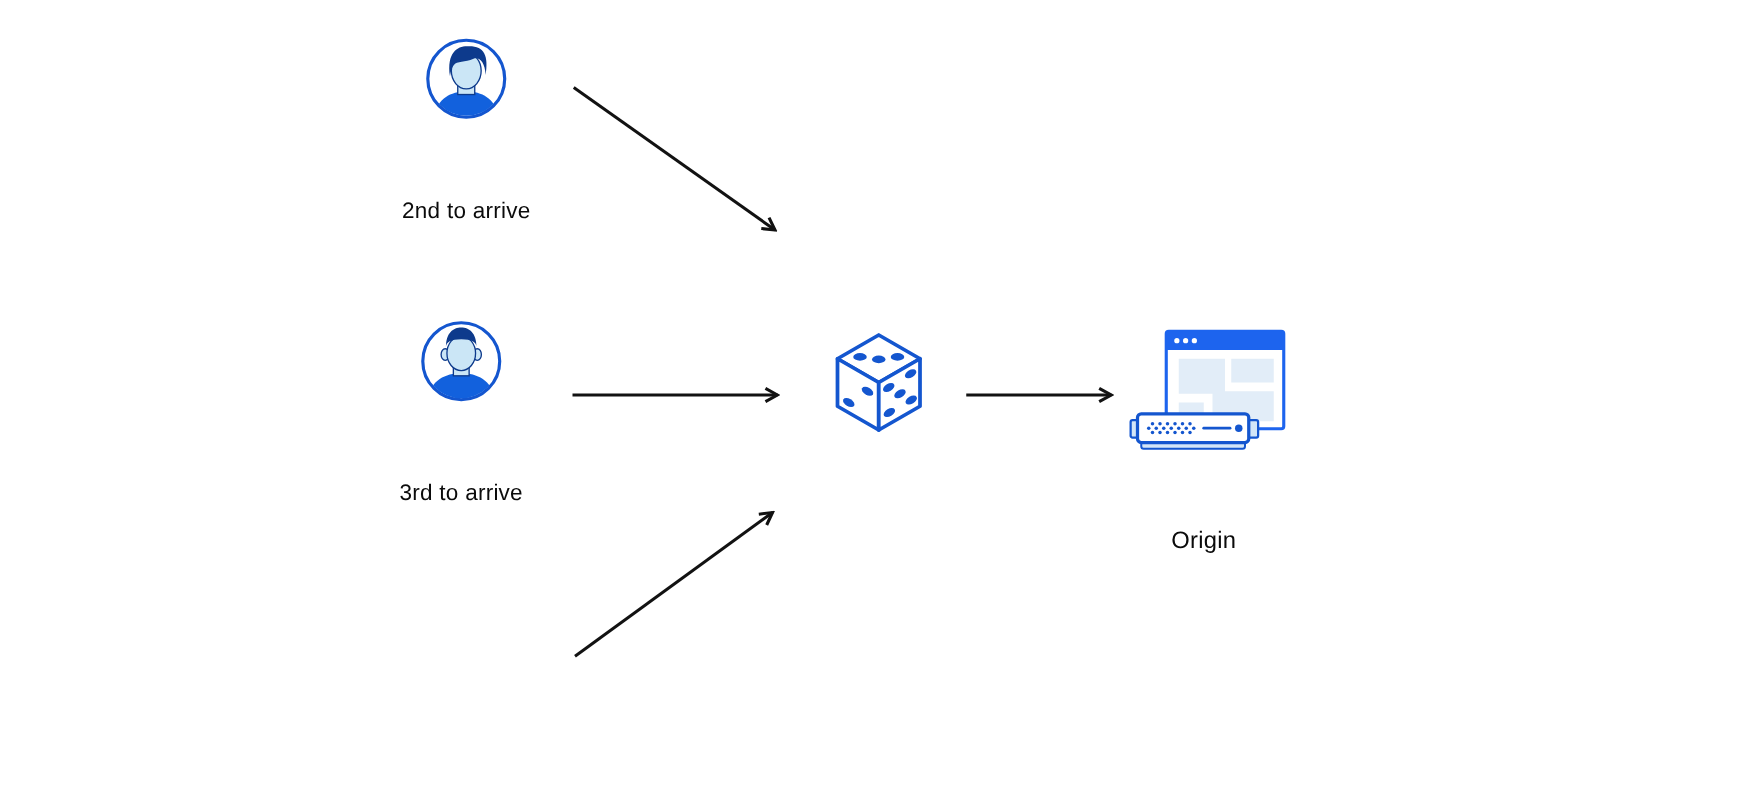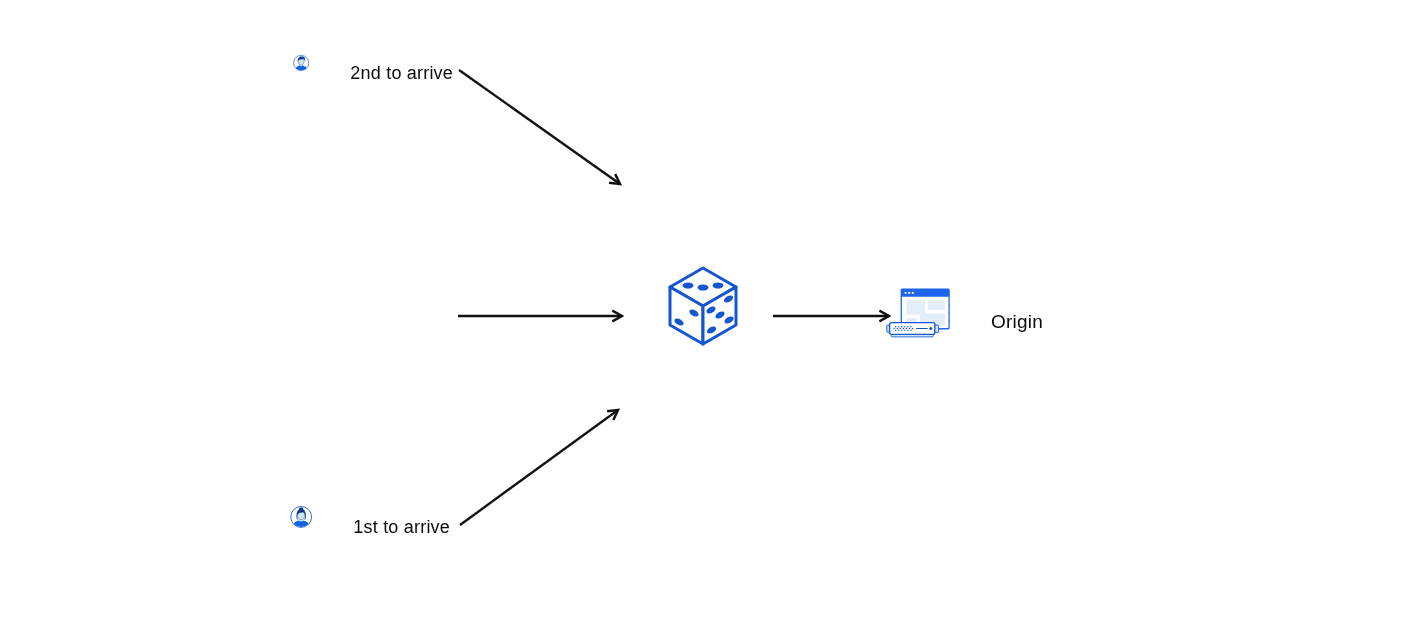--- a/index.html
+++ b/index.html
@@ -2,21 +2,21 @@
 <html style="--background: #ffffff; --primary-blue: #1456cf; --titlebar-blue: #1d64ee; --dark-hair-blue: #0d3a8c; --skin-light-blue: #cbe6f6; --shirt-blue: #1261dd; --panel-light-blue: #e2edf8; --server-tab-blue: #d3e6f8; --arrow-color: #121212; --text-color: #0b0b0b;"><head>
 <meta charset="utf-8">
 <style>
   html,body { margin:0; padding:0; background:#ffffff; }
   .canvas {
     position:relative; width:1405px; height:633px;
     background: var(--background, #ffffff);
     font-family:"Liberation Sans", sans-serif;
     overflow:hidden;
   }
-  .node { position:absolute; display:flex; align-items:center;gap:41px; }
+  .node { position:absolute; display:flex; flex-direction:column; align-items:center;gap:41px; }
   .node-label {
     font-size:18px; color:var(--text-color,#0b0b0b);
     margin-top:21px; white-space:nowrap; letter-spacing:.2px;
   }
   .origin-label { margin-top:16px; font-size:19px; }
   .icon-box { display:block; }
   .arrow-layer { position:absolute; left:0; top:0; width:1405px; height:633px; }
 
   
   .ring      { fill:#ffffff; stroke:var(--primary-blue); stroke-width:2.6; }
@@ -68,47 +68,41 @@
         <rect class="skin" x="27" y="34" width="14" height="13"></rect>
         <ellipse class="skin" cx="34" cy="27.5" rx="12.3" ry="14.8"></ellipse>
         <path class="hair" d="M20.6,32 C17.5,11 28,6.5 36,7.2 C49,7 52.5,15 50,31
                                C49.4,20 44.5,15.8 40,17.6 C33,20.6 26.5,19.2 23.5,23
                                C21.8,25.2 21.2,28 20.6,32 Z"></path>
       </g>
     </svg>
     <div class="node-label">2nd to arrive</div>
   </div>
 
-
-  <div class="node" style="left:290px; top:484px; width:160px;">
+  <div class="node" style="left:289px; top:256px; width:160px;">
     <svg class="icon-box" width="66" height="66" viewBox="0 0 68 68">
       <defs>
-          <clipPath id="c3">
+          <clipPath id="c2">
             <circle cx="34" cy="34" r="30.6"></circle>
           </clipPath>
         </defs>
       <circle class="ring" cx="34" cy="34" r="31.7"></circle>
-      <g clip-path="url(#c3)">
-        <path class="shirt" d="M6,68 C8,51 20,44.5 34,44.5 C48,44.5 60,51 62,68 Z"></path>
-        <circle class="hair" cx="34" cy="11.5" r="6.8"></circle>
-        <path class="hair" d="M20.2,38 C17.5,16.5 26,9.5 34,9.5 C42,9.5 50.5,16.5 47.8,38
-                               C47.4,41.5 45.8,43.2 44.2,44
-                               C46.4,34 45.4,23.5 39.6,20.2
-                               C36,21.8 32,21.8 28.4,20.2
-                               C22.6,23.5 21.6,34 23.8,44
-                               C22.2,43.2 20.6,41.5 20.2,38 Z"></path>
-        <rect class="skin-nos" x="28" y="35" width="12" height="12"></rect>
-        <ellipse class="skin" cx="34" cy="28.5" rx="11.4" ry="13.8"></ellipse>
-        <path class="hair" d="M22.8,30 C21.5,17 27,12.5 34,12.5 C41,12.5 46.5,17 45.2,30
-                               C44.8,22 41.5,18.5 38.5,19.5 C32.5,22 27.5,20.5 25,24
-                               C23.8,25.8 23.2,27.5 22.8,30 Z"></path>
+      <g clip-path="url(#c2)">
+        <path class="shirt" d="M5,68 C8,50 20,43.8 34,43.8 C48,43.8 60,50 63,68 Z"></path>
+        <rect class="skin" x="27.5" y="33" width="13" height="13"></rect>
+        <ellipse class="skin" cx="20.8" cy="28.5" rx="3.4" ry="4.8"></ellipse>
+        <ellipse class="skin" cx="47.2" cy="28.5" rx="3.4" ry="4.8"></ellipse>
+        <ellipse class="skin" cx="34" cy="27.5" rx="11.8" ry="14.2"></ellipse>
+        <path class="hair" d="M21.4,22.5 C21.4,10.5 27.5,6.2 34,6.2 C40.5,6.2 46.6,10.5 46.6,22.5
+                               C46.6,18 42.5,15.8 34,15.8 C25.5,15.8 21.4,18 21.4,22.5 Z"></path>
       </g>
     </svg>
-    <div class="node-label">1st to arrive</div>
+    <div class="node-label">3rd to arrive</div>
   </div>
+
 
   <div class="node" style="left:666px; top:264px;">
     <svg class="icon-box" width="74" height="84" viewBox="0 0 74 84">
       <polygon class="cube-face" points="37,4 70,23 37,42 4,23"></polygon>
       <polygon class="cube-face" points="4,23 37,42 37,80 4,61"></polygon>
       <polygon class="cube-face" points="37,42 70,23 70,61 37,80"></polygon>
 
       <ellipse class="pip" cx="22" cy="21.5" rx="5.4" ry="3.1"></ellipse>
       <ellipse class="pip" cx="37" cy="23.5" rx="5.4" ry="3.1"></ellipse>
       <ellipse class="pip" cx="52" cy="21.5" rx="5.4" ry="3.1"></ellipse>

